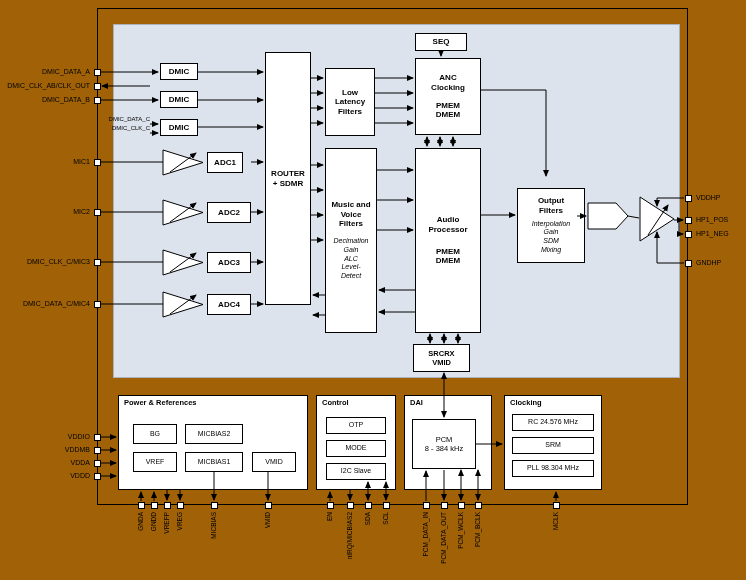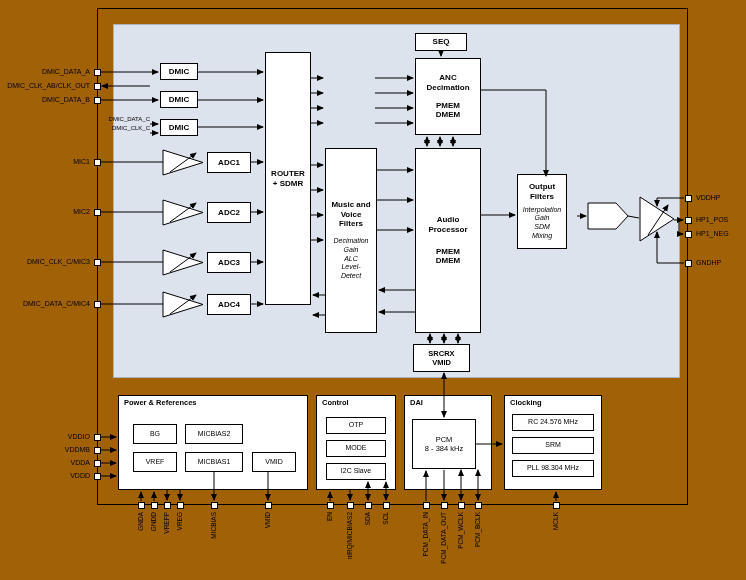--- a/index.html
+++ b/index.html
@@ -45,68 +45,71 @@
   <div class="blk" style="left:160px;top:91px;width:38px;height:17px">
       <span>DMIC</span>
     </div>
   <div class="blk" style="left:160px;top:119px;width:38px;height:17px">
       <span>DMIC</span>
     </div>
 
   <div class="tiny" style="left:108px;top:116px;width:42px">DMIC_DATA_C</div>
   <div class="tiny" style="left:108px;top:125px;width:42px">DMIC_CLK_C</div>
 
-  <div class="blk" style="left:207px;top:152px;width:44px;height:21px">
+  <div class="blk" style="left:207px;top:152px;width:36px;height:21px">
       <span>ADC1</span>
     </div>
   <div class="blk" style="left:207px;top:202px;width:44px;height:21px">
       <span>ADC2</span>
     </div>
   <div class="blk" style="left:207px;top:252px;width:44px;height:21px">
       <span>ADC3</span>
     </div>
   <div class="blk" style="left:207px;top:294px;width:44px;height:21px">
       <span>ADC4</span>
     </div>
 
   <div class="blk" style="left:265px;top:52px;width:46px;height:253px;padding:8px 4px">
       <span>ROUTER + SDMR</span>
     </div>
 
+  <div class="blk" style="left:325px;top:68px;width:50px;height:68px;padding:0 8px">
+      <span>Low Latency Filters</span>
+    </div>
 
   <div class="blk" style="left:325px;top:148px;width:52px;height:185px;padding:0 2px">
     <span class="tw">Music and Voice Filters</span>
     <div class="gap8"></div>
     <span class="sub">Decimation</span>
     <span class="sub">Gain</span>
     <span class="sub">ALC</span>
     <span class="sub">Level-</span>
     <span class="sub">Detect</span>
   </div>
 
   <div class="blk" style="left:415px;top:58px;width:66px;height:77px">
-    <span class="tw">ANC Decimation</span>
+    <span class="tw">ANC Clocking</span>
     <div class="gap8"></div>
     <span>PMEM</span>
     <span>DMEM</span>
   </div>
 
   <div class="blk" style="left:415px;top:148px;width:66px;height:185px">
     <span class="tw">Audio Processor</span>
     <div class="gap12"></div>
     <span>PMEM</span>
     <span>DMEM</span>
   </div>
 
   <div class="blk" style="left:413px;top:344px;width:57px;height:28px;font-size:7.5px">
     <span>SRCRX</span>
     <span>VMID</span>
   </div>
 
-  <div class="blk" style="left:517px;top:174px;width:50px;height:75px">
+  <div class="blk" style="left:517px;top:188px;width:68px;height:75px">
     <span class="tw2">Output Filters</span>
     <div class="gap4"></div>
     <span class="sub">Interpolation</span>
     <span class="sub">Gain</span>
     <span class="sub">SDM</span>
     <span class="sub">Mixing</span>
   </div>
 
   <div class="daclabel" style="left:588px;top:211px;width:30px">DAC1</div>
 

